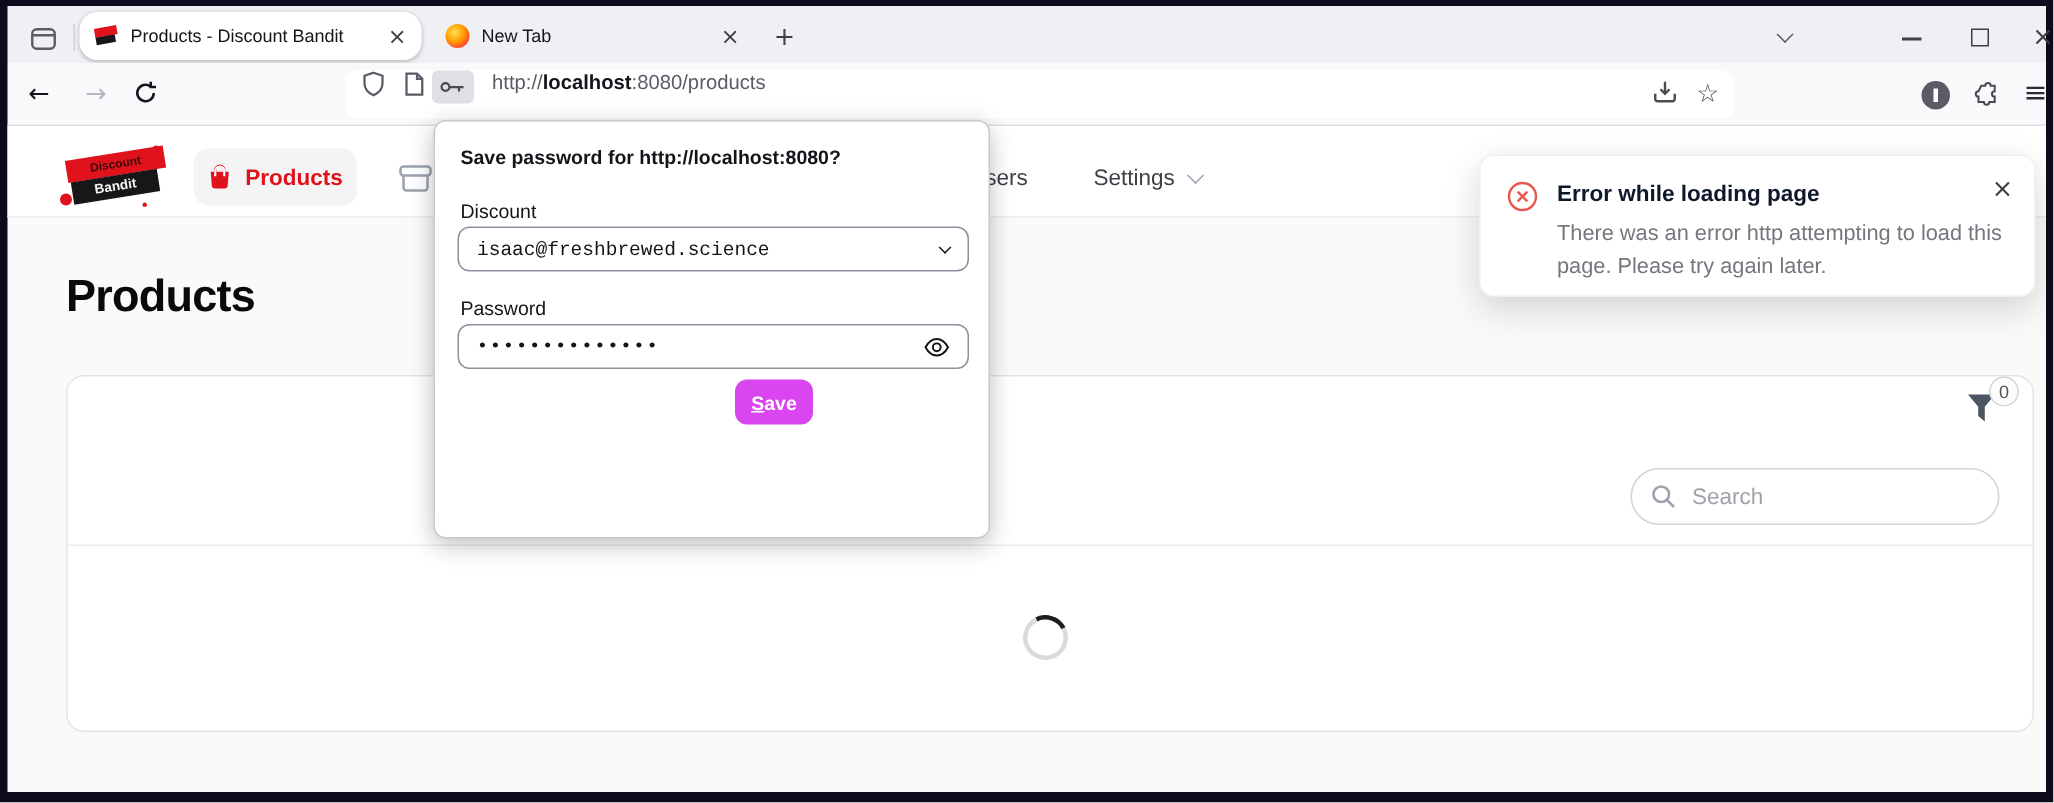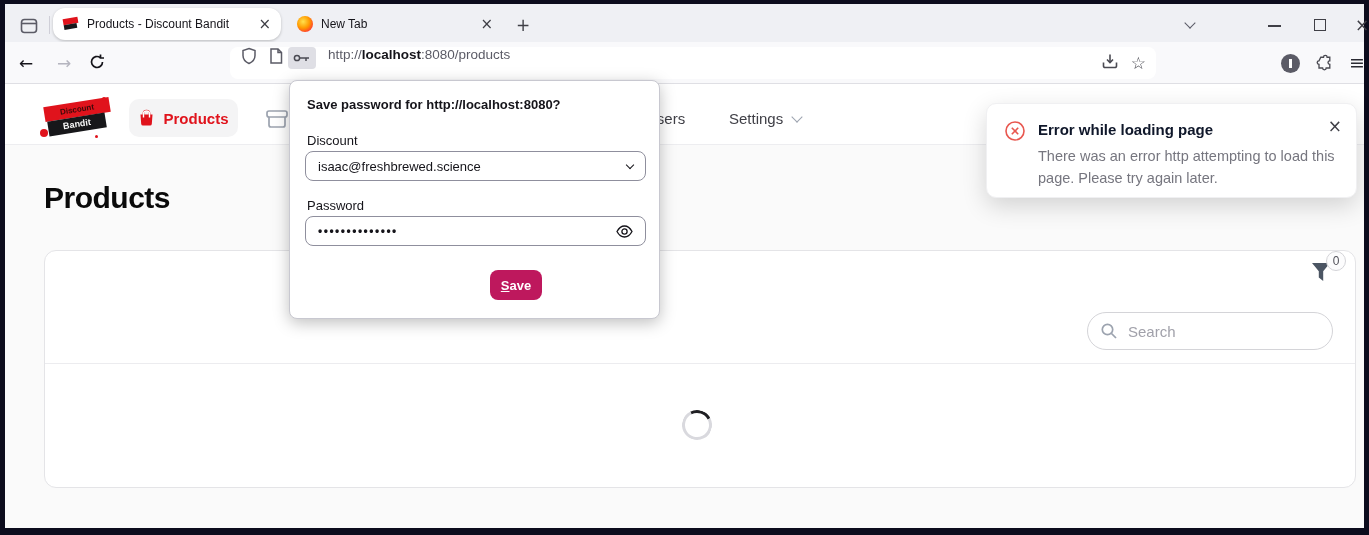--- a/index.html
+++ b/index.html
@@ -72,30 +72,30 @@
   .card-divider { left:45px; top:363px; width:1310px; height:1px; background:#ececef; z-index:3; }
   .funnel { left:1310px; top:261px; z-index:3; }
   .filter-badge { left:1326px; top:251px; width:20px; height:20px; background:#fcfcfd; border:1px solid #d4d4d8; border-radius:50%; color:#52525b; font-size:12px; display:flex; align-items:center; justify-content:center; z-index:4; }
   .search-wrap { left:1087px; top:312px; width:246px; height:38px; z-index:3; }
   .search-wrap input { width:100%; height:100%; border:1px solid #d4d4d8; border-radius:19px; padding:0 14px 0 40px; font-size:15px; color:#3f3f46; background:#ffffff; outline:none; font-family:"Liberation Sans", sans-serif; }
   .search-wrap input::placeholder { color:#a1a1aa; }
   .search-icon { position:absolute; left:13px; top:10px; }
   .spinner { left:682px; top:410px; width:30px; height:30px; border:3.5px solid #d9d9de; border-top-color:#1f1f23; border-radius:50%; transform:rotate(18deg); z-index:3; }
 
   
-  .pwdlg { left:289px; top:80px; width:371px; height:239px; background:#ffffff; border:1px solid #c8c8d0; border-radius:8px; box-shadow:0 4px 16px rgba(0,0,0,.25); z-index:50; font-size:13px; color:#15141a; }
+  .pwdlg { left:289px; top:80px; width:371px; height:279px; background:#ffffff; border:1px solid #c8c8d0; border-radius:8px; box-shadow:0 4px 16px rgba(0,0,0,.25); z-index:50; font-size:13px; color:#15141a; }
   .pwdlg .title { position:absolute; left:17px; top:16px; font-weight:700; font-size:13px; }
   .pwdlg .lbl { position:absolute; left:17px; font-size:13px; color:#15141a; }
   .pw-input { position:absolute; left:15px; width:341px; height:30px; border:1px solid #8f8f9d; border-radius:8px; background:#ffffff; }
-  .pw-input input { width:100%; height:100%; border:none; border-radius:8px; padding:0 34px 0 12px; font-size:13px; color:#15141a; outline:none; background:transparent; font-family:Liberation Sans, sans-serif; }
+  .pw-input input { width:100%; height:100%; border:none; border-radius:8px; padding:0 34px 0 12px; font-size:13px; color:#15141a; outline:none; background:transparent; font-family:Liberation Mono, monospace; }
   .pw-input .tail { position:absolute; right:12px; top:10px; }
   .pw-input input.dots { letter-spacing:1.5px; font-weight:700; font-size:12px; }
   .btn { position:absolute; height:30px; border-radius:8px; display:flex; align-items:center; justify-content:center; font-size:13px; font-weight:600; gap:8px; }
   .btn .ak { text-decoration:underline; }
-  .btn-save { left:200px; top:189px; width:52px; background:#be185d; color:#ffffff; }
+  .btn-save { left:200px; top:172px; width:52px; background:#d946ef; color:#ffffff; }
   .btn-notnow { left:258px; top:175px; width:100px; background:#e4e4e9; color:#15141a; }
   .btn-notnow .chev { width:6px; height:6px; border-color:#15141a; margin-top:-3px; }
 
   
   .toast { left:986px; top:103px; width:371px; height:95px; background:#ffffff; border:1px solid #f0f0f2; border-radius:10px; box-shadow:0 8px 24px rgba(0,0,0,.16); z-index:60; }
   .toast .t-title { position:absolute; left:51px; top:17px; font-size:15px; font-weight:700; color:#0f172a; }
   .toast .t-body { position:absolute; left:51px; top:41px; width:300px; font-size:14.5px; line-height:22px; color:#76767f; }
   .toast .t-close { position:absolute; right:14px; top:12px; font-size:17px; color:#3f3f46; }
   .err-icon { position:absolute; left:17px; top:16px; }
 </style>

